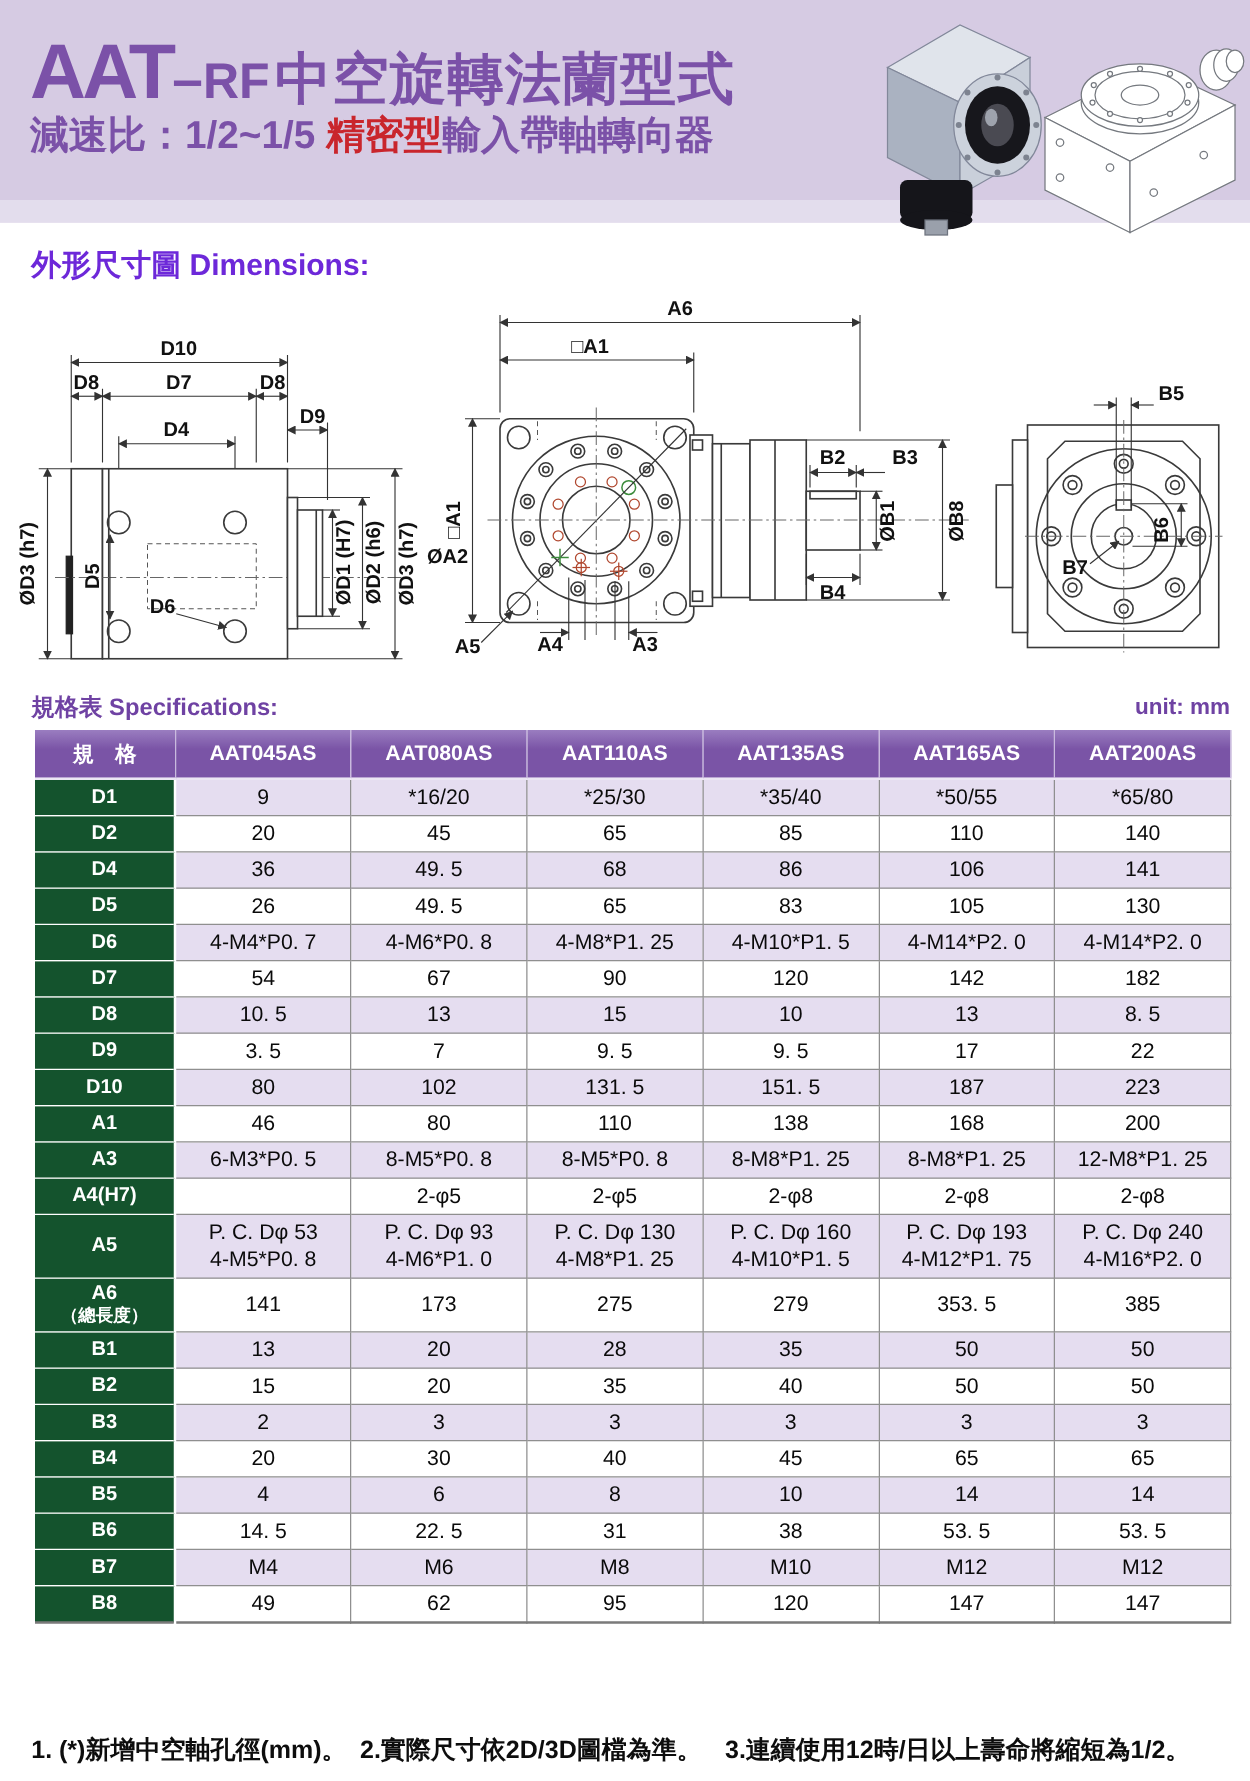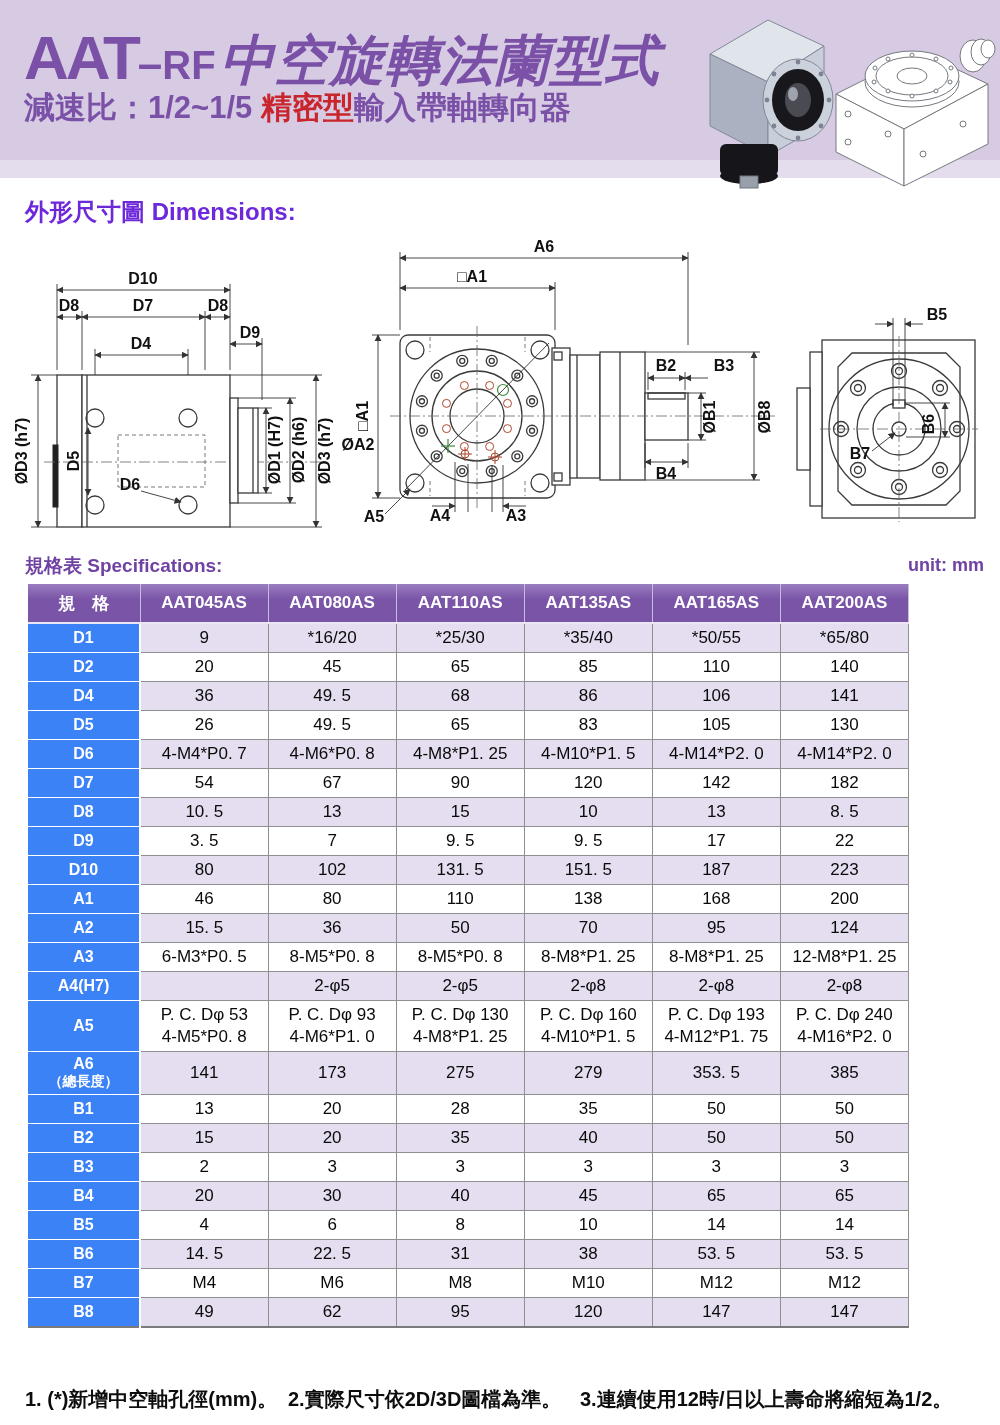--- a/index.html
+++ b/index.html
@@ -6,48 +6,48 @@
   body{
     width:1000px;height:1425px;position:relative;overflow:hidden;background:#fff;
     font-family:"Liberation Sans","DejaVu Sans",sans-serif;
   }
   
   .band{position:absolute;left:0;top:0;width:1000px;height:160px;background:#d6cbe3;border-bottom:18px solid #e3dded;}
   .t1{position:absolute;left:24px;top:22px;white-space:nowrap;color:#7b51a8;}
   .t1 .big{font-size:62px;font-weight:bold;letter-spacing:-3px;}
   .t1 .dash{font-size:44px;font-weight:bold;}
   .t1 .series{font-size:40px;font-weight:bold;letter-spacing:0;}
-  .t1 .cjk{font-size:54px;font-weight:bold;letter-spacing:1px;font-style:italic;}
+  .t1 .cjk{font-size:45px;font-weight:bold;letter-spacing:1px;}
   .t2{position:absolute;left:24px;top:87px;white-space:nowrap;font-size:31px;font-weight:bold;color:#7b51a8;}
   .t2 .red{color:#c9252c;}
   .product-art{position:absolute;left:688px;top:4px;}
   
   .dim-title{position:absolute;left:25px;top:196px;font-size:24px;font-weight:bold;color:#6d28d9;}
   .spec-title{position:absolute;left:25px;top:553px;font-size:19px;font-weight:bold;color:#6f42a3;}
   .unit{position:absolute;right:16px;top:555px;font-size:18px;font-weight:bold;color:#6f42a3;}
   
   .diagram{position:absolute;left:0;top:240px;}
   .o{fill:#fff;stroke:#3a3a3a;stroke-width:1.3;}
   .on{fill:none;stroke:#3a3a3a;stroke-width:1.3;}
   .dk{fill:#222;stroke:#222;}
   .dim{stroke:#333;stroke-width:0.9;fill:none;}
   .cl{stroke:#666;stroke-width:0.8;fill:none;stroke-dasharray:11 3 2 3;}
   .dash{stroke:#555;stroke-width:0.8;fill:none;stroke-dasharray:4 3;}
   .dtxt{font-family:"Liberation Sans","DejaVu Sans",sans-serif;font-size:16px;font-weight:bold;fill:#111;}
   .redl{stroke:#b0472e;stroke-width:1;fill:none;}
   .grnl{stroke:#3c8c3c;stroke-width:1.2;fill:none;}
   
-  .spec-table{position:absolute;left:28px;top:584px;width:881px;border-collapse:collapse;table-layout:fixed;border-bottom:2px solid #7a7a7a;}
+  .spec-table{position:absolute;left:28px;top:584px;width:957px;border-collapse:collapse;table-layout:fixed;border-bottom:2px solid #7a7a7a;}
   .spec-table col.c0{width:112px;}
   .spec-table thead th{
     background:linear-gradient(#9a7dc0,#7a54a6 40%);color:#fff;font-size:17px;font-weight:bold;
     height:38px;padding:0;border-right:1px solid #c9bade;border-bottom:2px solid #ece6f4;
   }
   .spec-table tbody th{
-    background:#3b82f6;color:#fff;font-size:16px;font-weight:bold;
+    background:#14532d;color:#fff;font-size:16px;font-weight:bold;
     border-bottom:1px solid #fff;border-right:2px solid #fff;padding:3px 0;
   }
   .spec-table tbody th .lbl2{font-size:14px;font-weight:bold;}
   .spec-table td{
     border:1px solid #8f8f8f;text-align:center;font-size:17px;color:#0a0a0a;
     padding:3px 2px;white-space:pre-line;line-height:22px;height:22px;
   }
   .spec-table tbody tr:nth-child(odd) td{background:#e5ddf0;}
   .spec-table tbody tr:nth-child(even) td{background:#ffffff;}
   
@@ -463,29 +463,20 @@
       <tr>
         <th><span>A1</span></th>
         <td>46</td>
         <td>80</td>
         <td>110</td>
         <td>138</td>
         <td>168</td>
         <td>200</td>
       </tr>
       <tr>
-        <th><span>A2</span></th>
-        <td>15. 5</td>
-        <td>36</td>
-        <td>50</td>
-        <td>70</td>
-        <td>95</td>
-        <td>124</td>
-      </tr>
-      <tr>
         <th><span>A3</span></th>
         <td>6-M3*P0. 5</td>
         <td>8-M5*P0. 8</td>
         <td>8-M5*P0. 8</td>
         <td>8-M8*P1. 25</td>
         <td>8-M8*P1. 25</td>
         <td>12-M8*P1. 25</td>
       </tr>
       <tr>
         <th><span>A4(H7)</span></th>

